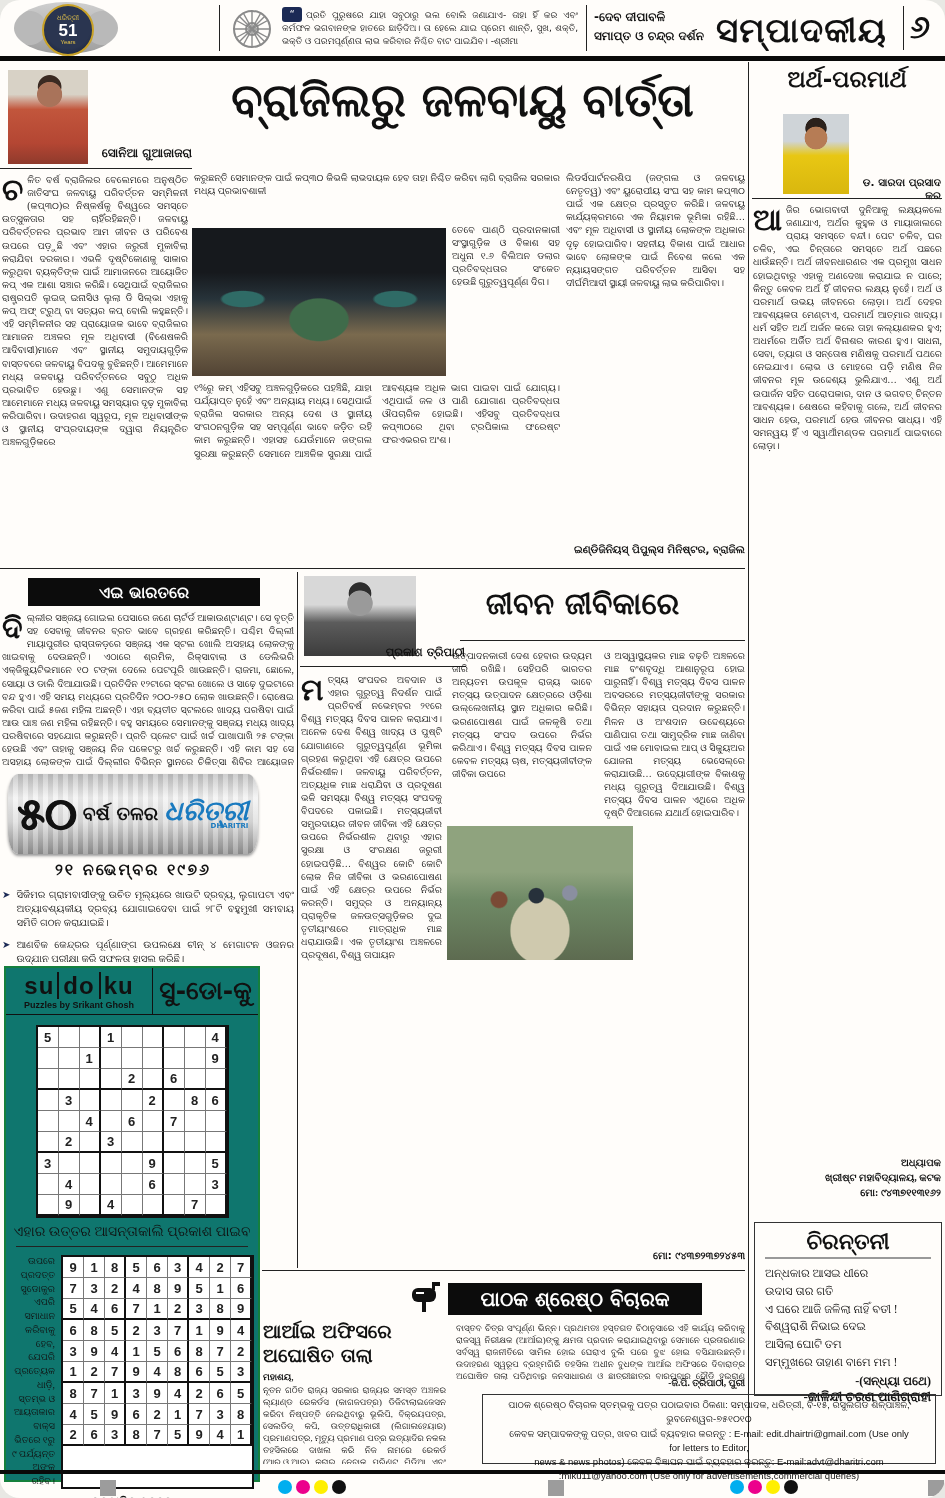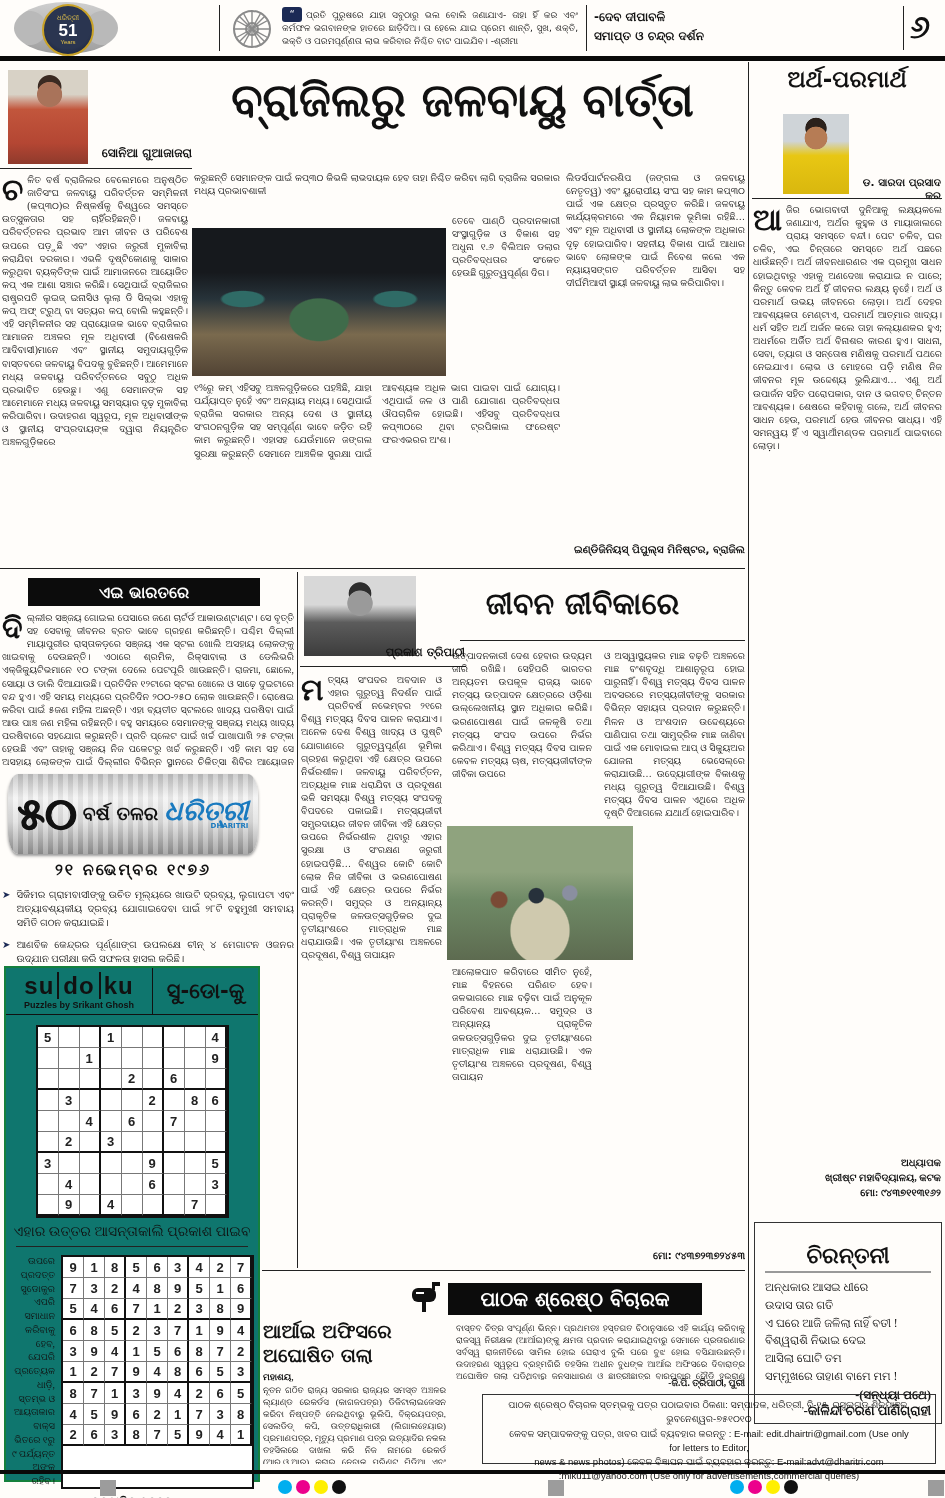--- a/index.html
+++ b/index.html
@@ -1,17 +1,17 @@
 <!DOCTYPE html>
 <html lang="or"><head>
 <meta charset="utf-8">
 <style>
   html,body{margin:0;padding:0;background:#e8e8e4;}
   .page{position:relative;width:945px;height:1498px;background:#fffdfa;color:#111;
-        font-family:"Liberation Serif","DejaVu Serif",serif;overflow:hidden;margin:0 auto;}
+        font-family:"Liberation Serif","DejaVu Serif",serif;overflow:hidden;margin:0 auto;border-radius:20px;}
   .abs{position:absolute;}
   .jt{text-align:justify;overflow:hidden;}
   .b{font-weight:bold;}
   .ctr{text-align:center;}
   .rt{text-align:right;}
   .vrule{width:1px;background:#222;}
   .hrule{height:1px;background:#222;}
   .thickbar{background:#0a0a0a;}
   
   .laurel{width:104px;height:52px;border-radius:50%;background:
@@ -81,33 +81,33 @@
   .bullet-g{color:#1b2a55;font-weight:bold;font-family:"DejaVu Sans",sans-serif;}
   
   .sbox{border:2px solid #15803d;background:#0f766e;}
   .sud-head{display:flex;border-bottom:1.5px solid #111;height:46px;}
   .sud-logo{width:146px;border-right:1.5px solid #111;display:flex;flex-direction:column;
      align-items:center;justify-content:center;font-family:"Liberation Sans",sans-serif;}
   .sud-logo .big{font-size:24px;font-weight:bold;letter-spacing:1px;}
   .sud-logo .big span{border-left:2px solid #111;border-right:2px solid #111;padding:0 4px;margin:0 3px;}
   .sud-logo .sub{font-size:9px;font-weight:bold;}
   .sud-title{flex:1;display:flex;align-items:center;justify-content:center;
-     font-size:21px;font-weight:bold;font-family:"DejaVu Sans",sans-serif;}
+     font-size:25px;font-weight:bold;font-family:"DejaVu Sans",sans-serif;}
   .sgrid{display:grid;grid-template-columns:repeat(9,21px);grid-auto-rows:21px;
      border:2.5px solid #111;width:189px;background:#fff;}
   .scell{border-right:1px solid #777;border-bottom:1px solid #777;display:flex;
      align-items:center;justify-content:center;font:bold 13px "Liberation Sans",sans-serif;color:#222;}
   .scell.c3{border-right:2px solid #111;}
   .scell.r3{border-bottom:2px solid #111;}
   .sud-note{font-size:14px;}
   .ins-line{font-size:9.5px;line-height:1.45;text-align:right;}
   .contact-line{font-size:9.5px;line-height:1.5;text-align:center;font-family:"Liberation Sans",sans-serif;}
   .poem-line{font-size:11.5px;line-height:1.55;}
   
-  .chibox{border:1.5px solid #333;padding:20px 10px;}
+  .chibox{border:1.5px solid #333;padding:6px 10px;}
   .chihead{font-size:22px;font-weight:bold;text-align:center;font-family:"DejaVu Sans",sans-serif;
      border-bottom:2px solid #999;padding-bottom:3px;margin-bottom:6px;}
   
   .letterhead{font-size:19px;font-weight:bold;font-family:"DejaVu Sans",sans-serif;line-height:1.25;}
   .small{font-size:8.7px;line-height:1.38;}
   
   .regsq{position:absolute;width:16px;height:16px;background:#9c9c9c;}
   .regdot{display:inline-block;width:14px;height:14px;border-radius:50%;margin-right:4px;}
   
   .wheel{stroke:#8a8a8a;fill:none;}
@@ -144,35 +144,36 @@
     </g>
   </svg>
   <div class="abs quoteblk jt" style="left:282px;top:7px;width:296px;height:46px;">
     <span class="qicon">“</span><span>ପ୍ରତି ପୁରୁଷରେ ଯାହା ସବୁଠାରୁ ଭଲ ବୋଲି ଜଣାଯାଏ- ତାହା ହିଁ କର ଏବଂ କର୍ମଫଳ ଭଗବାନଙ୍କ ହାତରେ ଛାଡ଼ିଦିଅ। ତା ହେଲେ ଯାଇ ପ୍ରେମ ଶାନ୍ତି, ସୁଖ, ଶକ୍ତି, ଭକ୍ତି ଓ ପରମପୂର୍ଣ୍ଣତା ଲାଭ କରିବାର ନିଶ୍ଚିତ ବାଟ ପାଇଯିବ। -ଶ୍ରୀମା</span>
   </div>
   <div class="abs vrule" style="left:586px;top:5px;height:46px;"></div>
   <div class="abs almanac" style="left:594px;top:8px;width:118px;">
     <div>-ଦେବ ଦୀପାବଳି</div>
     <div>ସମାପ୍ତ ଓ ଚନ୍ଦ୍ର ଦର୍ଶନ</div>
   </div>
+  <div class="abs masthead-title" style="left:716px;top:10px;width:186px;overflow:hidden;white-space:nowrap;">ସମ୍ପାଦକୀୟ</div>
   <div class="abs vrule" style="left:903px;top:6px;height:44px;"></div>
   <div class="abs pageno" style="left:910px;top:8px;">୬</div>
   <div class="abs thickbar" style="left:0;top:56px;width:945px;height:5px;"></div>
 
   <div class="abs h1 ctr" style="left:180px;top:64px;width:565px;height:82px;font-size:46px;line-height:1.6;">ବ୍ରାଜିଲରୁ ଜଳବାୟୁ ବାର୍ତ୍ତା</div>
   <div class="abs ph ph-lead" style="left:8px;top:70px;width:80px;height:94px;"></div>
   <div class="abs byline rt" style="left:92px;top:146px;width:100px;font-size:12px;">ସୋନିଆ ଗୁଆଜାଜରା</div>
   <div class="abs hrule" style="left:0;top:168px;width:192px;"></div>
 
   <div class="abs body jt" style="left:2px;top:174px;width:186px;height:372px;">
     <span class="dropcap">ଚ</span><span>ଳିତ ବର୍ଷ ବ୍ରାଜିଲର ବେଲେମରେ ଅନୁଷ୍ଠିତ ଜାତିସଂଘ ଜଳବାୟୁ ପରିବର୍ତ୍ତନ ସମ୍ମିଳନୀ (କପ୍୩୦)ର ନିଷ୍କର୍ଷକୁ ବିଶ୍ୱରେ ସମସ୍ତେ ଉତ୍ସୁକତାର ସହ ଚାହିଁରହିଛନ୍ତି। ଜଳବାୟୁ ପରିବର୍ତ୍ତନର ପ୍ରଭାବ ଆମ ଜୀବନ ଓ ପରିବେଶ ଉପରେ ପଡ଼ୁଛି ଏବଂ ଏହାର ଜରୁରୀ ମୁକାବିଲା କରାଯିବା ଦରକାର। ଏଭଳି ଦୃଷ୍ଟିକୋଣକୁ ସାକାର କରୁଥିବା ବ୍ୟକ୍ତିଙ୍କ ପାଇଁ ଆମାଜନରେ ଆୟୋଜିତ କପ୍ ଏକ ଆଶା ସଞ୍ଚାର କରିଛି। ସେଥିପାଇଁ ବ୍ରାଜିଲର ରାଷ୍ଟ୍ରପତି ଲୁଇଜ୍ ଇନାସିଓ ଲୁଲା ଡି ସିଲ୍ଭା ଏହାକୁ କପ୍ ଅଫ୍ ଟ୍ରୁଥ୍ ବା ସତ୍ୟର କପ୍ ବୋଲି କହୁଛନ୍ତି। ଏହି ସମ୍ମିଳନୀର ସହ ପ୍ରାୟୋଜକ ଭାବେ ବ୍ରାଜିଲର ଆମାଜନ ଅଞ୍ଚଳର ମୂଳ ଅଧିବାସୀ (ବିଶେଷକରି ଆଦିବାସୀ)ମାନେ ଏବଂ ସ୍ଥାନୀୟ ସମୁଦାୟଗୁଡ଼ିକ ବାସ୍ତବରେ ଜଳବାୟୁ ବିପଦକୁ ବୁଝିଛନ୍ତି। ଆମେମାନେ ମଧ୍ୟ ଜଳବାୟୁ ପରିବର୍ତ୍ତନରେ ସବୁଠୁ ଅଧିକ ପ୍ରଭାବିତ ହେଉଛୁ। ଏଣୁ ସେମାନଙ୍କ ସହ ଆମେମାନେ ମଧ୍ୟ ଜଳବାୟୁ ସମସ୍ୟାର ଦୃଢ଼ ମୁକାବିଲା କରିପାରିବା। ଉଦାହରଣ ସ୍ୱରୂପ, ମୂଳ ଅଧିବାସୀଙ୍କ ଓ ସ୍ଥାନୀୟ ସଂପ୍ରଦାୟଙ୍କ ଦ୍ୱାରା ନିୟନ୍ତ୍ରିତ ଅଞ୍ଚଳଗୁଡ଼ିକରେ</span>
   </div>
   <div class="abs body jt" style="left:194px;top:172px;width:366px;height:52px;">କରୁଛନ୍ତି ସେମାନଙ୍କ ପାଇଁ କପ୍୩୦ କିଭଳି ଲାଭଦାୟକ ହେବ ତାହା ନିଶ୍ଚିତ କରିବା ଲାଗି ବ୍ରାଜିଲ ସରକାର ମଧ୍ୟ ପ୍ରଭାବଶାଳୀ</div>
   <div class="abs ph ph-cop" style="left:192px;top:228px;width:254px;height:148px;"></div>
-  <div class="abs body jt" style="left:452px;top:215px;width:108px;height:148px;">ତେବେ ପାଣ୍ଠି ପ୍ରଦାନକାରୀ ସଂସ୍ଥାଗୁଡ଼ିକ ଓ ବିକାଶ ସହ ଅଧୁନା ୧.୬ ବିଲିଅନ ଡଲାର ପ୍ରତିବଦ୍ଧତାର ସଂକେତ ହେଉଛି ଗୁରୁତ୍ୱପୂର୍ଣ୍ଣ ଦିଗ।</div>
+  <div class="abs body jt" style="left:452px;top:224px;width:108px;height:148px;">ତେବେ ପାଣ୍ଠି ପ୍ରଦାନକାରୀ ସଂସ୍ଥାଗୁଡ଼ିକ ଓ ବିକାଶ ସହ ଅଧୁନା ୧.୬ ବିଲିଅନ ଡଲାର ପ୍ରତିବଦ୍ଧତାର ସଂକେତ ହେଉଛି ଗୁରୁତ୍ୱପୂର୍ଣ୍ଣ ଦିଗ।</div>
   <div class="abs body jt" style="left:194px;top:382px;width:366px;height:160px;column-count:2;column-gap:10px;">୧%ରୁ କମ୍ ଏହିସବୁ ଅଞ୍ଚଳଗୁଡ଼ିକରେ ପହଞ୍ଚିଛି, ଯାହା ପର୍ଯ୍ୟାପ୍ତ ନୁହେଁ ଏବଂ ଅନ୍ୟାୟ ମଧ୍ୟ। ସେଥିପାଇଁ ବ୍ରାଜିଲ ସରକାର ଅନ୍ୟ ଦେଶ ଓ ସ୍ଥାନୀୟ ସଂଗଠନଗୁଡ଼ିକ ସହ ସମ୍ପୂର୍ଣ୍ଣ ଭାବେ ଜଡ଼ିତ ରହି କାମ କରୁଛନ୍ତି। ଏହାସହ ଯେଉଁମାନେ ଜଙ୍ଗଲ ସୁରକ୍ଷା କରୁଛନ୍ତି ସେମାନେ ଆଞ୍ଚଳିକ ସୁରକ୍ଷା ପାଇଁ ଆବଶ୍ୟକ ଅଧିକ ଭାଗ ପାଇବା ପାଇଁ ଯୋଗ୍ୟ। ଏଥିପାଇଁ ଜଳ ଓ ପାଣି ଯୋଗାଣ ପ୍ରତିବଦ୍ଧତା ଔପଚାରିକ ହୋଇଛି। ଏହିସବୁ ପ୍ରତିବଦ୍ଧତା କପ୍୩୦ରେ ଥିବା ଟ୍ରପିକାଲ ଫରେଷ୍ଟ ଫରଏଭରର ଅଂଶ।</div>
   <div class="abs body jt" style="left:566px;top:172px;width:179px;height:366px;">ଲିଡର୍ସପାର୍ଟନରଶିପ (ଜଙ୍ଗଲ ଓ ଜଳବାୟୁ ନେତୃତ୍ୱ) ଏବଂ ୟୁରୋପୀୟ ସଂଘ ସହ କାମ କପ୍୩୦ ପାଇଁ ଏକ କ୍ଷେତ୍ର ପ୍ରସ୍ତୁତ କରିଛି। ଜଳବାୟୁ କାର୍ଯ୍ୟକ୍ରମରେ ଏକ ନିୟାମକ ଭୂମିକା ରହିଛି… ଏବଂ ମୂଳ ଅଧିବାସୀ ଓ ସ୍ଥାନୀୟ ଲୋକଙ୍କ ଅଧିକାର ଦୃଢ଼ ହୋଇପାରିବ। ସହନୀୟ ବିକାଶ ପାଇଁ ଆଧାର ଭାବେ ଲୋକଙ୍କ ପାଇଁ ନିବେଶ କଲେ ଏକ ନ୍ୟାୟସଙ୍ଗତ ପରିବର୍ତ୍ତନ ଆସିବା ସହ ଦୀର୍ଘମିଆଦୀ ସ୍ଥାୟୀ ଜଳବାୟୁ ଲାଭ କରିପାରିବା।</div>
   <div class="abs byline rt" style="left:520px;top:543px;width:225px;font-size:10.5px;">ଇଣ୍ଡିଜିନିୟସ୍ ପିପୁଲ୍ସ ମିନିଷ୍ଟର, ବ୍ରାଜିଲ</div>
 
   <div class="abs vrule" style="left:748px;top:62px;height:1406px;"></div>
   <div class="abs h1 ctr" style="left:753px;top:66px;width:188px;height:46px;font-size:23px;white-space:nowrap;">ଅର୍ଥ-ପରମାର୍ଥ</div>
   <div class="abs ph ph-yellow" style="left:783px;top:114px;width:66px;height:80px;"></div>
   <div class="abs byline rt" style="left:851px;top:176px;width:90px;font-size:10.5px;">ଡ. ସାରଦା ପ୍ରସାଦ କର</div>
   <div class="abs hrule" style="left:752px;top:198px;width:190px;"></div>
   <div class="abs body jt" style="left:753px;top:204px;width:189px;height:948px;">
@@ -431,21 +432,20 @@
   <div class="abs h1 ctr" style="left:420px;top:574px;width:325px;height:62px;font-size:30px;line-height:2;">ଜୀବନ ଜୀବିକାରେ ମତ୍ସ୍ୟକ୍ଷେତ୍ର</div>
   <div class="abs hrule" style="left:460px;top:640px;width:285px;"></div>
   <div class="abs byline rt" style="left:365px;top:645px;width:100px;font-size:11.5px;">ପ୍ରକାଶ ତ୍ରିପାଠୀ</div>
   <div class="abs hrule" style="left:300px;top:666px;width:166px;"></div>
 
   <div class="abs body jt" style="left:301px;top:674px;width:141px;height:584px;">
     <span class="dropcap">ମ</span><span>ତ୍ସ୍ୟ ସଂପଦର ଅବଦାନ ଓ ଏହାର ଗୁରୁତ୍ୱ ନିଦର୍ଶନ ପାଇଁ ପ୍ରତିବର୍ଷ ନଭେମ୍ବର ୨୧ରେ ବିଶ୍ୱ ମତ୍ସ୍ୟ ଦିବସ ପାଳନ କରାଯାଏ। ଅନେକ ଦେଶ ବିଶ୍ୱ ଖାଦ୍ୟ ଓ ପୁଷ୍ଟି ଯୋଗାଣରେ ଗୁରୁତ୍ୱପୂର୍ଣ୍ଣ ଭୂମିକା ଗ୍ରହଣ କରୁଥିବା ଏହି କ୍ଷେତ୍ର ଉପରେ ନିର୍ଭରଶୀଳ। ଜଳବାୟୁ ପରିବର୍ତ୍ତନ, ଅତ୍ୟଧିକ ମାଛ ଧରାଯିବା ଓ ପ୍ରଦୂଷଣ ଭଳି ସମସ୍ୟା ବିଶ୍ୱ ମତ୍ସ୍ୟ ସଂପଦକୁ ବିପଦରେ ପକାଇଛି। ମତ୍ସ୍ୟଜୀବୀ ସମ୍ପ୍ରଦାୟର ଜୀବନ ଜୀବିକା ଏହି କ୍ଷେତ୍ର ଉପରେ ନିର୍ଭରଶୀଳ ଥିବାରୁ ଏହାର ସୁରକ୍ଷା ଓ ସଂରକ୍ଷଣ ଜରୁରୀ ହୋଇପଡ଼ିଛି… ବିଶ୍ୱର କୋଟି କୋଟି ଲୋକ ନିଜ ଜୀବିକା ଓ ଭରଣପୋଷଣ ପାଇଁ ଏହି କ୍ଷେତ୍ର ଉପରେ ନିର୍ଭର କରନ୍ତି। ସମୁଦ୍ର ଓ ଅନ୍ୟାନ୍ୟ ପ୍ରାକୃତିକ ଜଳଉତ୍ସଗୁଡ଼ିକର ଦୁଇ ତୃତୀୟାଂଶରେ ମାତ୍ରାଧିକ ମାଛ ଧରାଯାଉଛି। ଏକ ତୃତୀୟାଂଶ ଅଞ୍ଚଳରେ ପ୍ରଦୂଷଣ, ବିଶ୍ୱ ତାପାୟନ</span>
   </div>
   <div class="abs body jt" style="left:452px;top:650px;width:140px;height:172px;">ଉତ୍ପାଦନକାରୀ ଦେଶ ହେବାର ଉଦ୍ୟମ ଜାରି ରଖିଛି। ସେହିପରି ଭାରତର ଅନ୍ୟତମ ଉପକୂଳ ରାଜ୍ୟ ଭାବେ ମତ୍ସ୍ୟ ଉତ୍ପାଦନ କ୍ଷେତ୍ରରେ ଓଡ଼ିଶା ଉଲ୍ଲେଖନୀୟ ସ୍ଥାନ ଅଧିକାର କରିଛି। ଭରଣପୋଷଣ ପାଇଁ ଜଳକୃଷି ତଥା ମତ୍ସ୍ୟ ସଂପଦ ଉପରେ ନିର୍ଭର କରିଥାଏ। ବିଶ୍ୱ ମତ୍ସ୍ୟ ଦିବସ ପାଳନ କେବଳ ମତ୍ସ୍ୟ ଚାଷ, ମତ୍ସ୍ୟଜୀବୀଙ୍କ ଜୀବିକା ଉପରେ</div>
   <div class="abs ph ph-fish" style="left:447px;top:826px;width:186px;height:134px;"></div>
-  <div class="abs body jt" style="left:452px;top:966px;width:140px;height:292px;">ଆଲୋକପାତ କରିବାରେ ସୀମିତ ନୁହେଁ, ମାଛ ବିହନରେ ପରିଣତ ହେବ। ଜଳଭାଗରେ ମାଛ ବଢ଼ିବା ପାଇଁ ଅନୁକୂଳ ପରିବେଶ ଆବଶ୍ୟକ… ସମୁଦ୍ର ଓ ଅନ୍ୟାନ୍ୟ ପ୍ରାକୃତିକ ଜଳଉତ୍ସଗୁଡ଼ିକର ଦୁଇ ତୃତୀୟାଂଶରେ ମାତ୍ରାଧିକ ମାଛ ଧରାଯାଉଛି। ଏକ ତୃତୀୟାଂଶ ଅଞ୍ଚଳରେ ପ୍ରଦୂଷଣ, ବିଶ୍ୱ ତାପାୟନ</div>
   <div class="abs body jt" style="left:604px;top:650px;width:141px;height:172px;">ଓ ଅସ୍ୱାସ୍ଥ୍ୟକର ମାଛ ବଢ଼ତି ଅଞ୍ଚଳରେ ମାଛ ବଂଶବୃଦ୍ଧି ଆଶାନୁରୂପ ହୋଇ ପାରୁନାହିଁ। ବିଶ୍ୱ ମତ୍ସ୍ୟ ଦିବସ ପାଳନ ଅବସରରେ ମତ୍ସ୍ୟଜୀବୀଙ୍କୁ ସରକାର ବିଭିନ୍ନ ସହାୟତା ପ୍ରଦାନ କରୁଛନ୍ତି। ମିଳନ ଓ ଅଂଶଦାନ ଉଦ୍ଦେଶ୍ୟରେ ପାଣିପାଗ ତଥା ସାମୁଦ୍ରିକ ମାଛ ଜାଣିବା ପାଇଁ ଏକ ମୋବାଇଲ ଆପ୍ ଓ ସିକ୍ୟୁଅର ଯୋଜନା ମତ୍ସ୍ୟ ଭେସେଲ୍‌ରେ କରାଯାଉଛି… ଉଦ୍ୟୋଗୀଙ୍କ ବିକାଶକୁ ମଧ୍ୟ ଗୁରୁତ୍ୱ ଦିଆଯାଉଛି। ବିଶ୍ୱ ମତ୍ସ୍ୟ ଦିବସ ପାଳନ ଏଥିରେ ଅଧିକ ଦୃଷ୍ଟି ଦିଆଗଲେ ଯଥାର୍ଥ ହୋଇପାରିବ।</div>
   <div class="abs body jt" style="left:640px;top:826px;width:105px;height:134px;"></div>
   <div class="abs byline rt" style="left:604px;top:1250px;width:141px;font-size:10px;">ମୋ: ୯୪୩୭୨୩୭୨୪୫୩</div>
 
   <div class="abs hrule" style="left:262px;top:1270px;width:483px;"></div>
   <svg class="abs" style="left:408px;top:1280px;" width="34" height="34" viewBox="0 0 34 34">
     <rect class="mailbox" x="4" y="8" width="24" height="14" rx="6"></rect>
     <rect class="mailbox" x="14" y="22" width="4" height="10"></rect>
     <rect class="mailbox" x="24" y="2" width="3" height="8"></rect>
     <rect class="mailbox" x="24" y="2" width="8" height="4"></rect>

